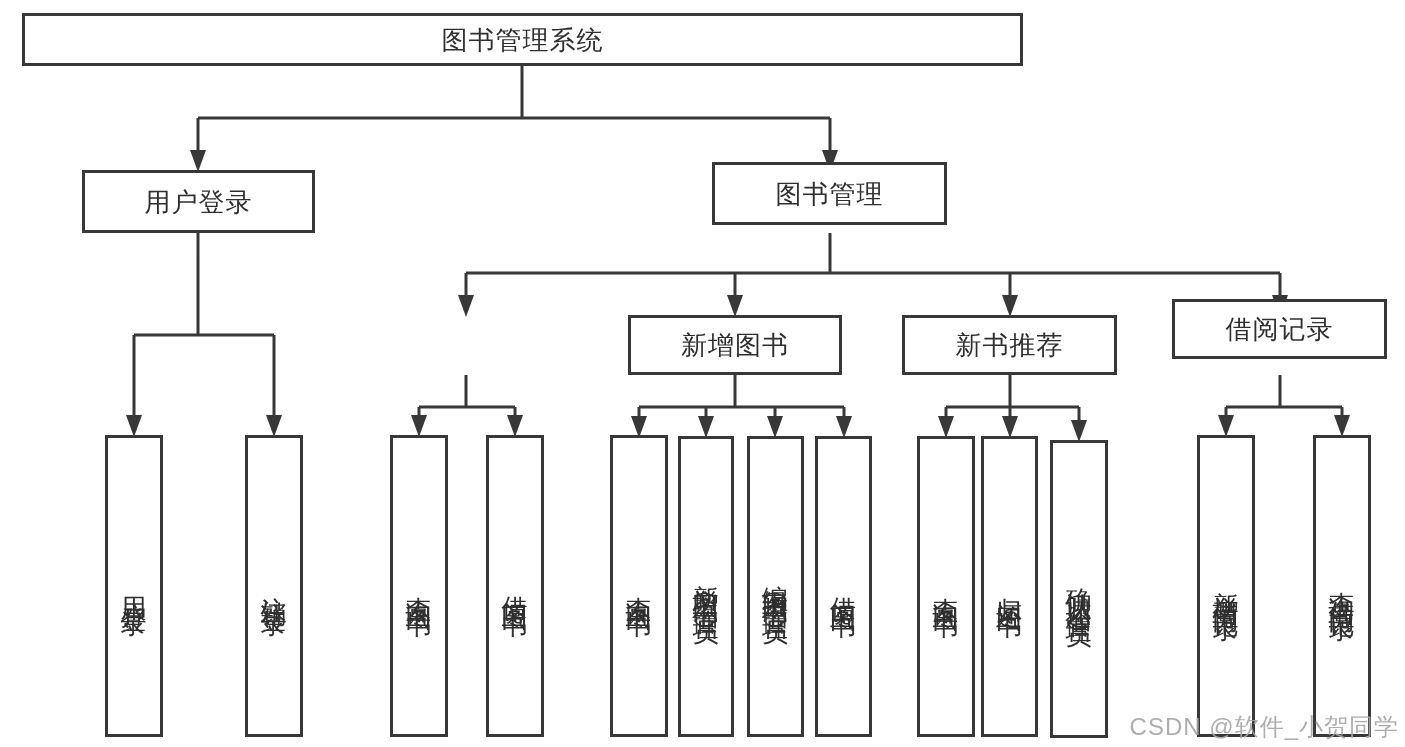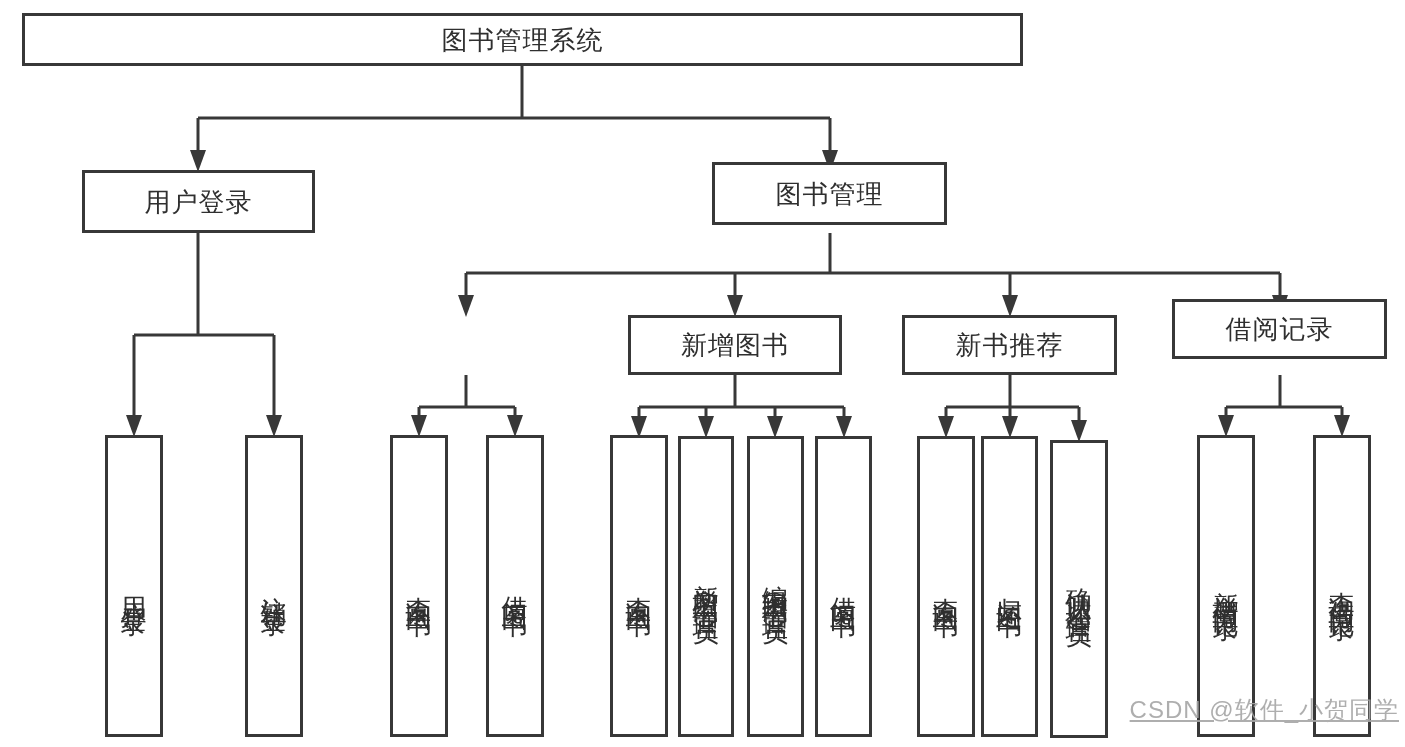--- a/index.html
+++ b/index.html
@@ -44,27 +44,26 @@
   }
   .hbox { letter-spacing: 1px; }
   .vbox {
     writing-mode: vertical-rl;
     letter-spacing: 5px;
     white-space: normal;
   }
   .watermark {
     position: absolute;
     right: 6px;
-    bottom: 21px;
+    bottom: 4px;
     font-size: 24px;
     color: var(--watermark);
     letter-spacing: 1px;
     z-index: 2;
     opacity: 0.9;
-    text-decoration: underline;
   }
 </style>
 </head>
 <body>
 
 <div class="stage">
 
   <svg class="wires" viewBox="0 0 1405 747" xmlns="http://www.w3.org/2000/svg">
     <g stroke="currentColor" stroke-width="3" fill="none">
       <path d="M522 64 V118 M198 118 H830 M198 118 V166 M830 118 V166"></path>

